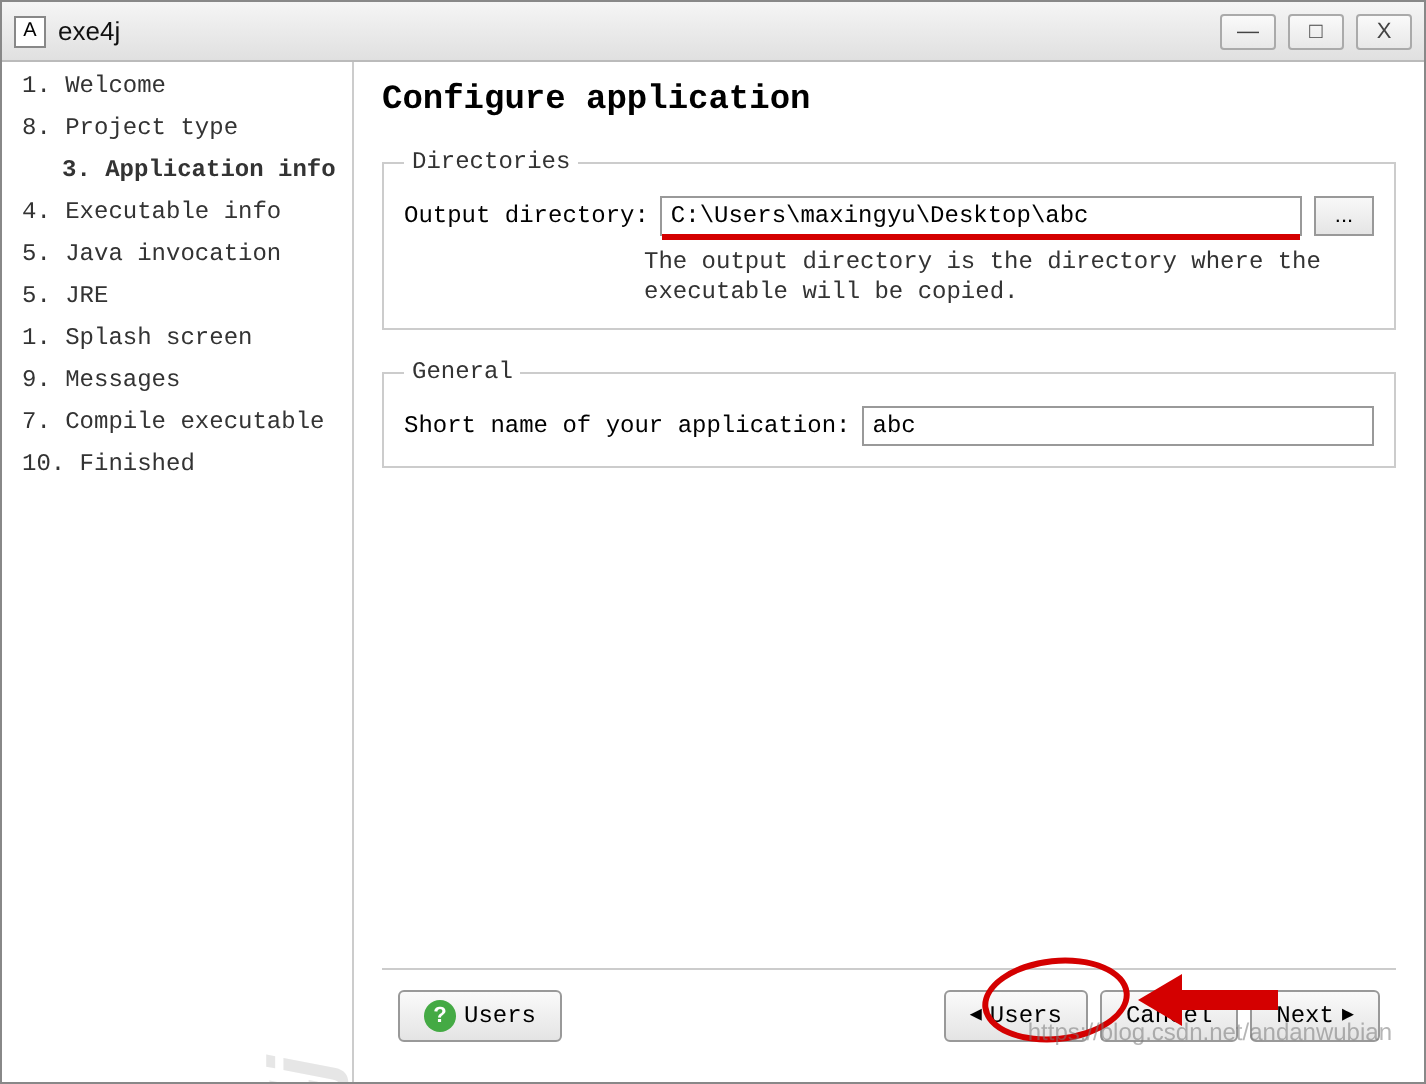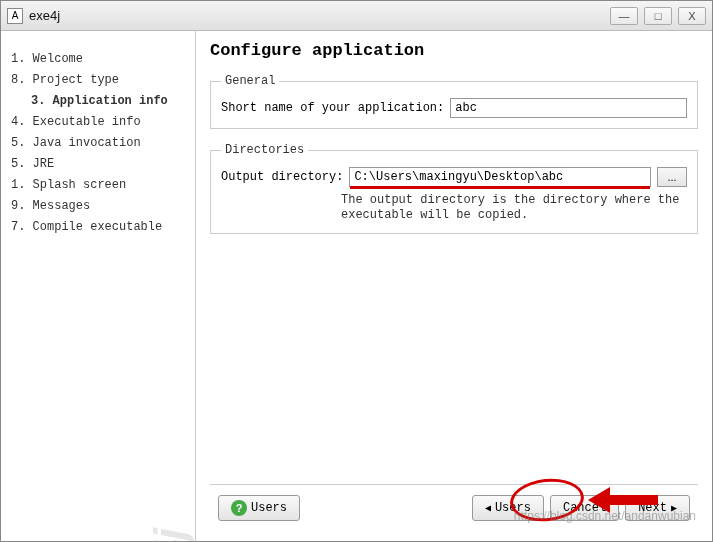--- a/index.html
+++ b/index.html
@@ -47,24 +47,24 @@
   display: flex; align-items: center; justify-content: center;
   cursor: pointer;
   color: #444;
 }
 .content {
   flex: 1;
   display: flex;
   overflow: hidden;
 }
 .sidebar {
-  width: 195px;
+  width: 176px;
   background: #fff;
   border-right: 1px solid #ccc;
-  padding: 18px 6px;
+  padding: 2px 6px;
   display: flex;
   flex-direction: column;
   position: relative;
 }
 .steps { flex: 0 0 auto; }
 .step {
   padding: 2px 4px;
   line-height: 17px;
   color: #333;
   white-space: nowrap;
@@ -232,45 +232,46 @@
       <div class="steps" id="steps">
           <div class="step">1. Welcome</div>
           <div class="step">8. Project type</div>
           <div class="step active">3. Application info</div>
           <div class="step">4. Executable info</div>
           <div class="step">5. Java invocation</div>
           <div class="step">5. JRE</div>
           <div class="step">1. Splash screen</div>
           <div class="step">9. Messages</div>
           <div class="step">7. Compile executable</div>
+          <div class="step">10. Finished</div>
         </div>
       <div class="brand">exe4j</div>
     </div>
 
     <div class="main" style="position:relative;">
       <div class="page-title">Configure application</div>
-
-      <fieldset>
-        <legend>General</legend>
-        <div class="row">
-          <label>Short name of your application:</label>
-          <input type="text" value="abc" style="">
-        </div>
-      </fieldset>
 
       <fieldset>
         <legend>Directories</legend>
         <div class="row">
           <label>Output directory:</label>
           <span class="underline-red" style="flex:1;display:flex;">
             <input type="text" value="C:\Users\maxingyu\Desktop\abc" style="">
           </span>
           <button class="browse-btn">...</button>
         </div>
         <div class="hint">The output directory is the directory where the executable will be copied.</div>
+      </fieldset>
+
+      <fieldset>
+        <legend>General</legend>
+        <div class="row">
+          <label>Short name of your application:</label>
+          <input type="text" value="abc" style="">
+        </div>
       </fieldset>
 
       <div class="spacer"></div>
 
       <div class="bottom-bar" style="position:relative;">
         <button class="btn">
           <span class="help-icon">?</span>
           <span>Users</span>
         </button>
         <div class="gap"></div>

